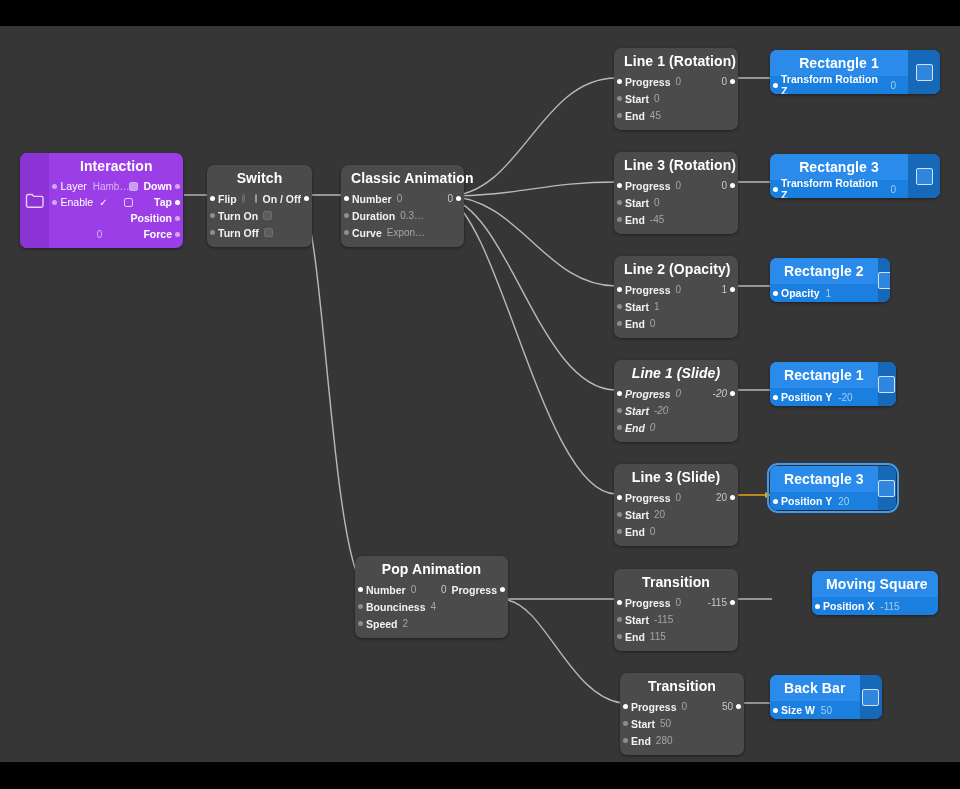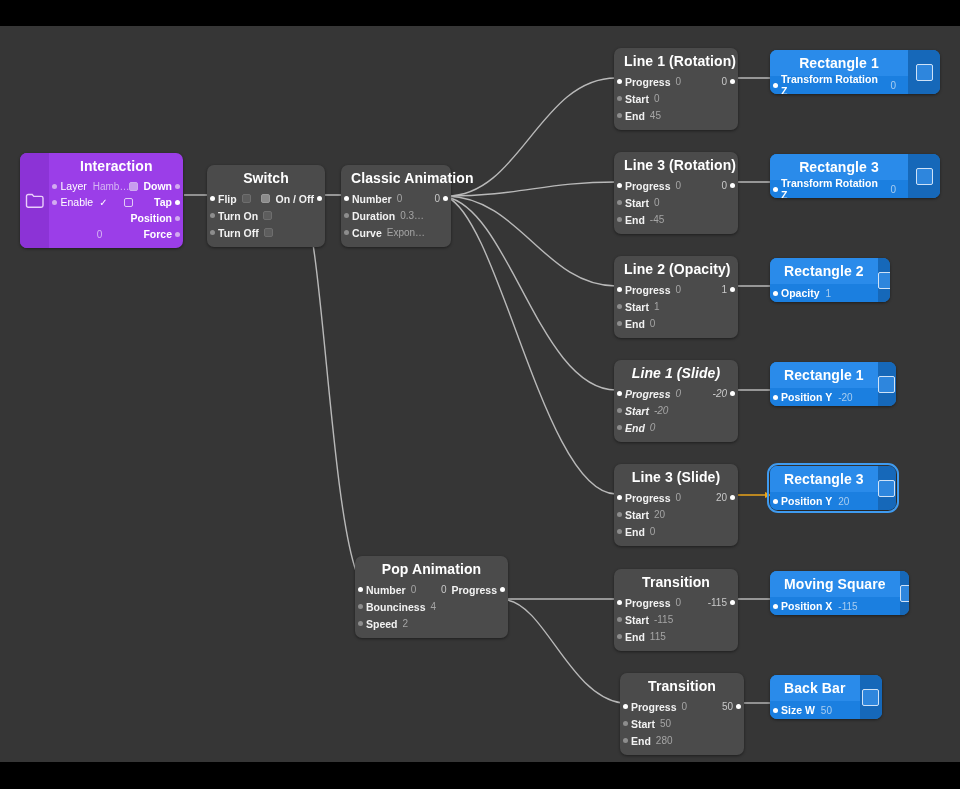--- a/index.html
+++ b/index.html
@@ -232,21 +232,21 @@
             <div class="irow">
               <span class="lval">0</span>
               <span class="rlbl">Force</span>
               <span class="dot out"></span>
             </div>
           </div>
         </div>
       </div>
     </div>
 
-    <div class="node" id="node-switch" style="left:207px; top:139px; width:118px;">
+    <div class="node" id="node-switch" style="left:207px; top:139px; width:105px;">
       <div class="title">Switch</div>
       <div class="rows">
         <div class="row">
           <span class="dot in on"></span>
           <span class="lbl">Flip</span>
           <span class="cb"></span>
           <span class="cb light"></span>
           <span class="rlbl">On / Off</span>
           <span class="dot out on"></span>
         </div>
@@ -256,21 +256,21 @@
           <span class="cb"></span>
         </div>
         <div class="row">
           <span class="dot in"></span>
           <span class="lbl">Turn Off</span>
           <span class="cb"></span>
         </div>
       </div>
     </div>
 
-    <div class="node" id="node-classic-animation" style="left:341px; top:139px; width:110px;">
+    <div class="node" id="node-classic-animation" style="left:341px; top:139px; width:123px;">
       <div class="title">Classic Animation</div>
       <div class="rows">
         <div class="row">
           <span class="dot in on"></span>
           <span class="lbl">Number</span>
           <span class="val">0</span>
           <span class="rval">0</span>
           <span class="dot out on"></span>
         </div>
         <div class="row">
@@ -544,21 +544,21 @@
             <span class="lbl">Position Y</span>
             <span class="val">20</span>
           </div>
         </div>
         <div class="layer-thumb">
           <div class="thumb-sq"></div>
         </div>
       </div>
     </div>
 
-    <div class="node blue" id="layer-moving-square" style="left:770px; top:545px; width:139px;">
+    <div class="node blue" id="layer-moving-square" style="left:812px; top:545px; width:126px;">
       <div class="layer">
         <div class="layer-main">
           <div class="title">Moving Square</div>
           <div class="layer-row">
             <span class="dot in on"></span>
             <span class="lbl">Position X</span>
             <span class="val">-115</span>
           </div>
         </div>
         <div class="layer-thumb">

